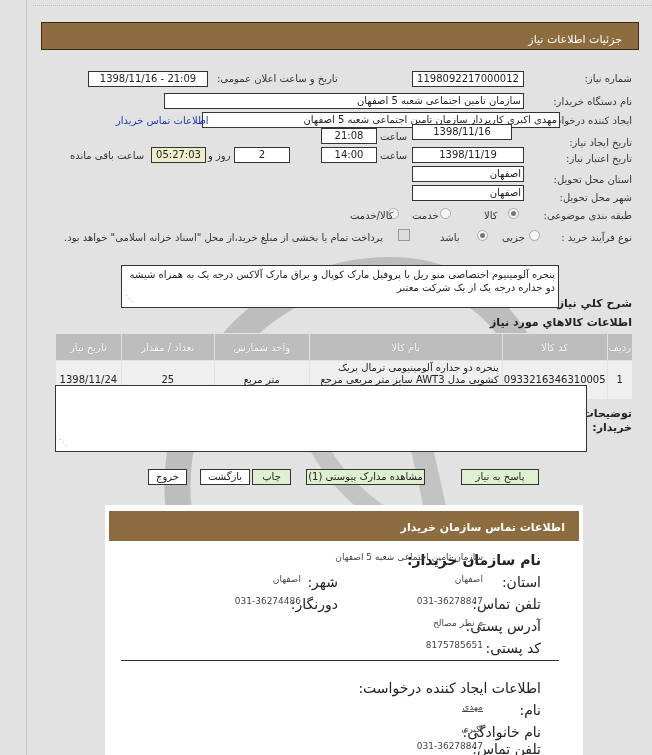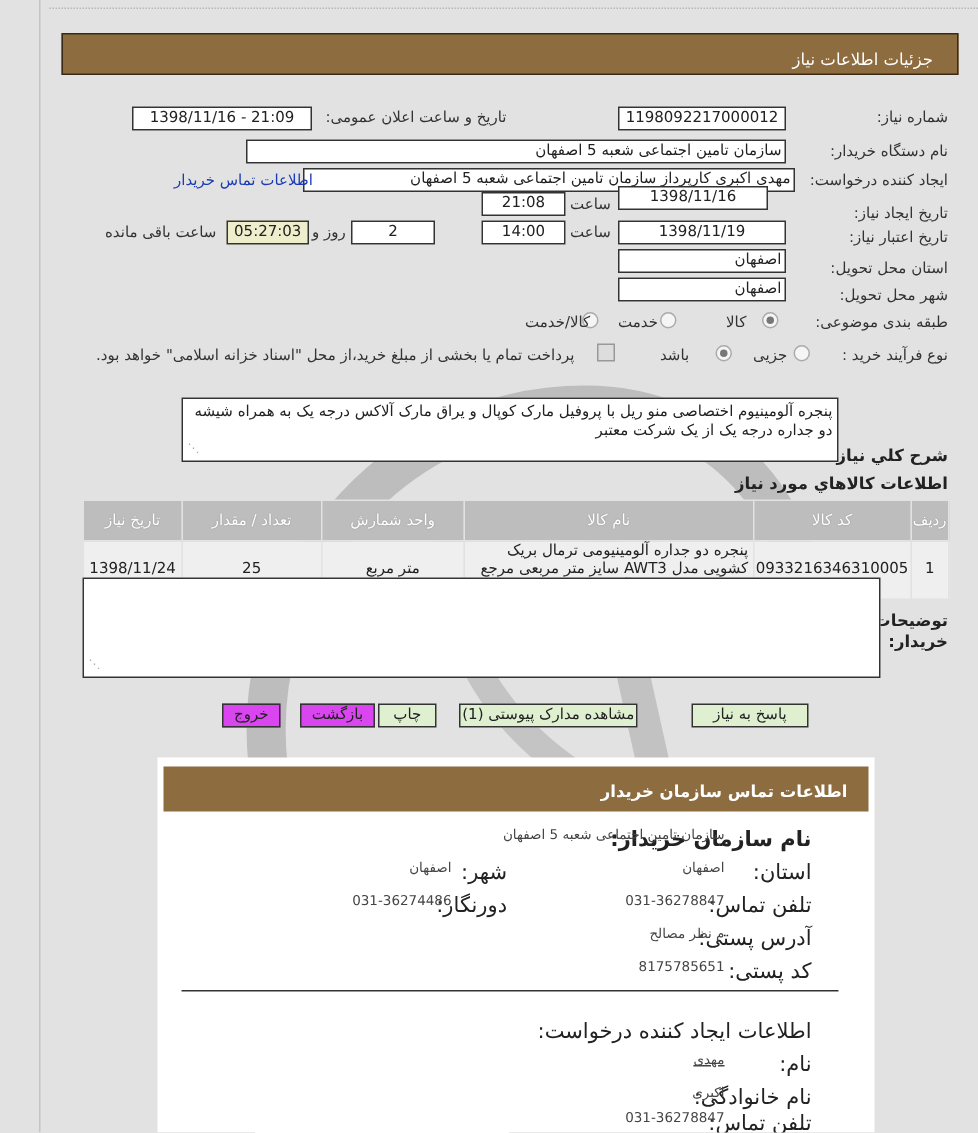--- a/index.html
+++ b/index.html
@@ -46,21 +46,21 @@
     background:#bdbdbd; color:#fff; font-weight:normal; height:24px; border:1px solid #e2e2e2;
     text-shadow:0 0 1px #888;
   }
   table.items td { background:#efefef; border:1px solid #e2e2e2; text-align:center; height:26px; line-height:12px; }
   table.items td.name { text-align:right; padding-right:3px; }
   .btn {
     position:absolute; height:16px; border:1px solid #333; box-sizing:border-box;
     font-size:10px; line-height:14px; text-align:center; direction:rtl; cursor:pointer;
   }
   .btn.green { background:#dff0d0; }
-  .btn.red { background:#d946ef; }
+  .btn.red { background:#ffffff; }
   .contact {
     position:absolute; left:105px; top:505px; width:478px; height:250px; background:#fff;
   }
   .contact-header {
     position:absolute; left:4px; top:6px; width:470px; height:30px; background:#8d6c3f;
     color:#fff; font-weight:bold; font-size:11px; direction:rtl; padding:10px 14px 0 0; box-sizing:border-box;
   }
   .cl { position:absolute; direction:rtl; white-space:nowrap; font-size:14px; color:#222; }
   .cv { position:absolute; direction:rtl; white-space:nowrap; font-size:9px; color:#444; }
   .hr { position:absolute; left:16px; width:438px; height:1px; background:#333; }
@@ -85,21 +85,21 @@
 
 <span class="lbl" style="right:20px;top:73px;">شماره نیاز:</span>
 <div class="box c" style="left:412px;top:71px;width:112px;">1198092217000012</div>
 <span class="lbl" style="left:217px;top:73px;">تاریخ و ساعت اعلان عمومی:</span>
 <div class="box c" style="left:88px;top:71px;width:120px;">1398/11/16 - 21:09</div>
 
 <span class="lbl" style="right:20px;top:96px;">نام دستگاه خریدار:</span>
 <div class="box r" style="left:164px;top:93px;width:360px;">سازمان تامین اجتماعی شعبه 5 اصفهان</div>
 
 <span class="lbl" style="right:20px;top:115px;">ایجاد کننده درخواست:</span>
-<div class="box r" style="left:202px;top:112px;width:328px;">مهدی اکبری کارپرداز سازمان تامین اجتماعی شعبه 5 اصفهان</div>
+<div class="box r" style="left:202px;top:112px;width:358px;">مهدی اکبری کارپرداز سازمان تامین اجتماعی شعبه 5 اصفهان</div>
 <span class="lbl link" style="left:116px;top:115px;">اطلاعات تماس خریدار</span>
 
 <span class="lbl" style="right:20px;top:137px;">تاریخ ایجاد نیاز:</span>
 <div class="box c" style="left:412px;top:124px;width:100px;">1398/11/16</div>
 <span class="lbl" style="left:380px;top:131px;">ساعت</span>
 <div class="box c" style="left:321px;top:128px;width:56px;">21:08</div>
 
 <span class="lbl" style="right:20px;top:153px;">تاریخ اعتبار نیاز:</span>
 <div class="box c" style="left:412px;top:147px;width:112px;">1398/11/19</div>
 <span class="lbl" style="left:380px;top:150px;">ساعت</span>

